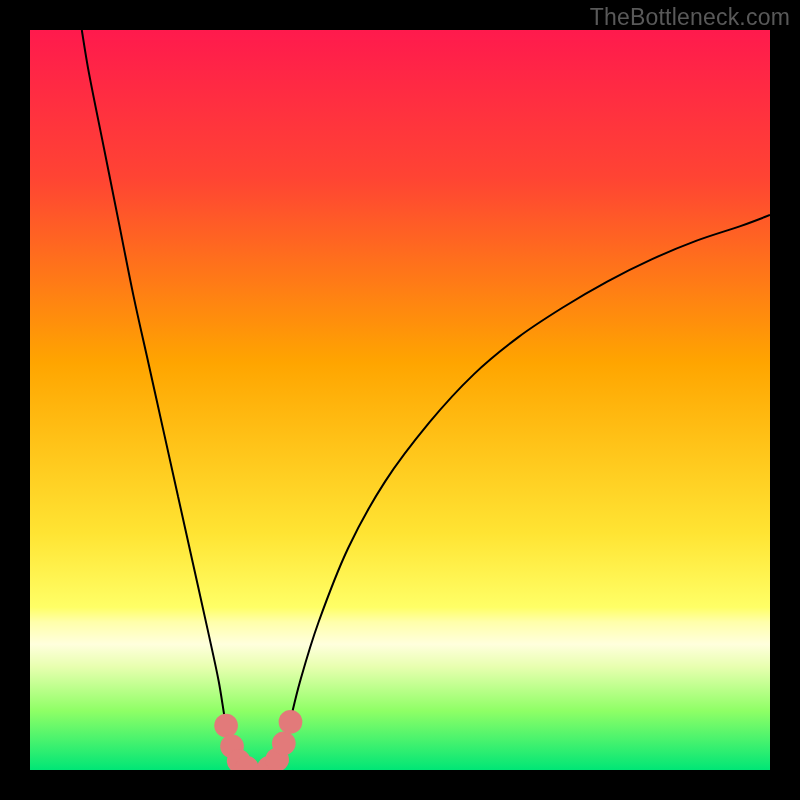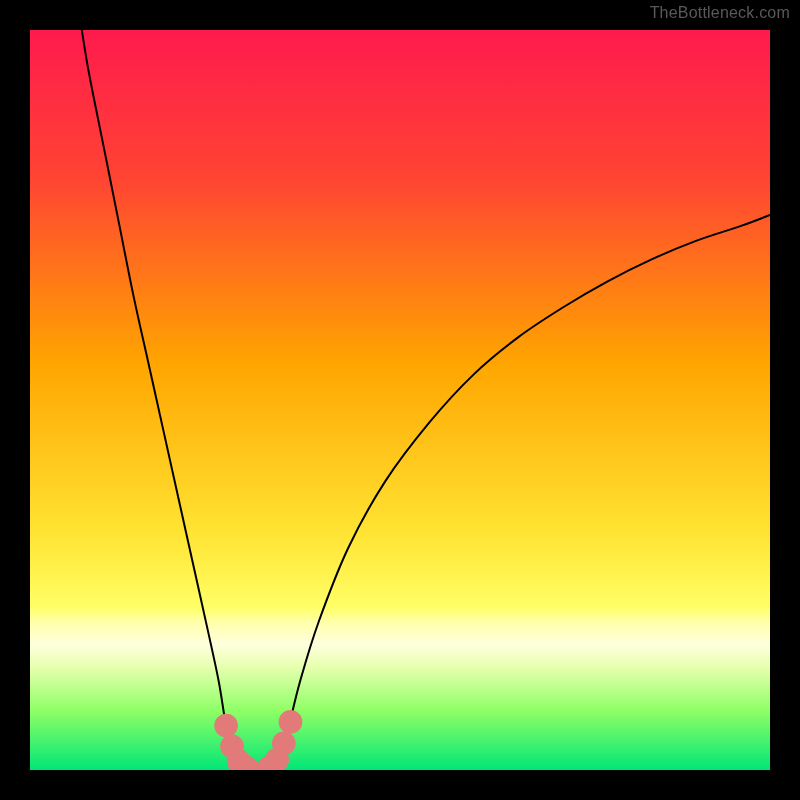--- a/index.html
+++ b/index.html
@@ -25,21 +25,21 @@
     left: 30px;
     width: 740px;
     height: 740px;
     overflow: hidden;
   }
   .watermark {
     position: absolute;
     top: 4px;
     right: 10px;
     color: #595959;
-    font-size: 16px;
+    font-size: 23px;
     font-weight: 400;
     letter-spacing: 0.2px;
     font-family: Arial, Helvetica, sans-serif;
   }
   svg {
     display: block;
   }
 </style>
 </head>
 <body>

